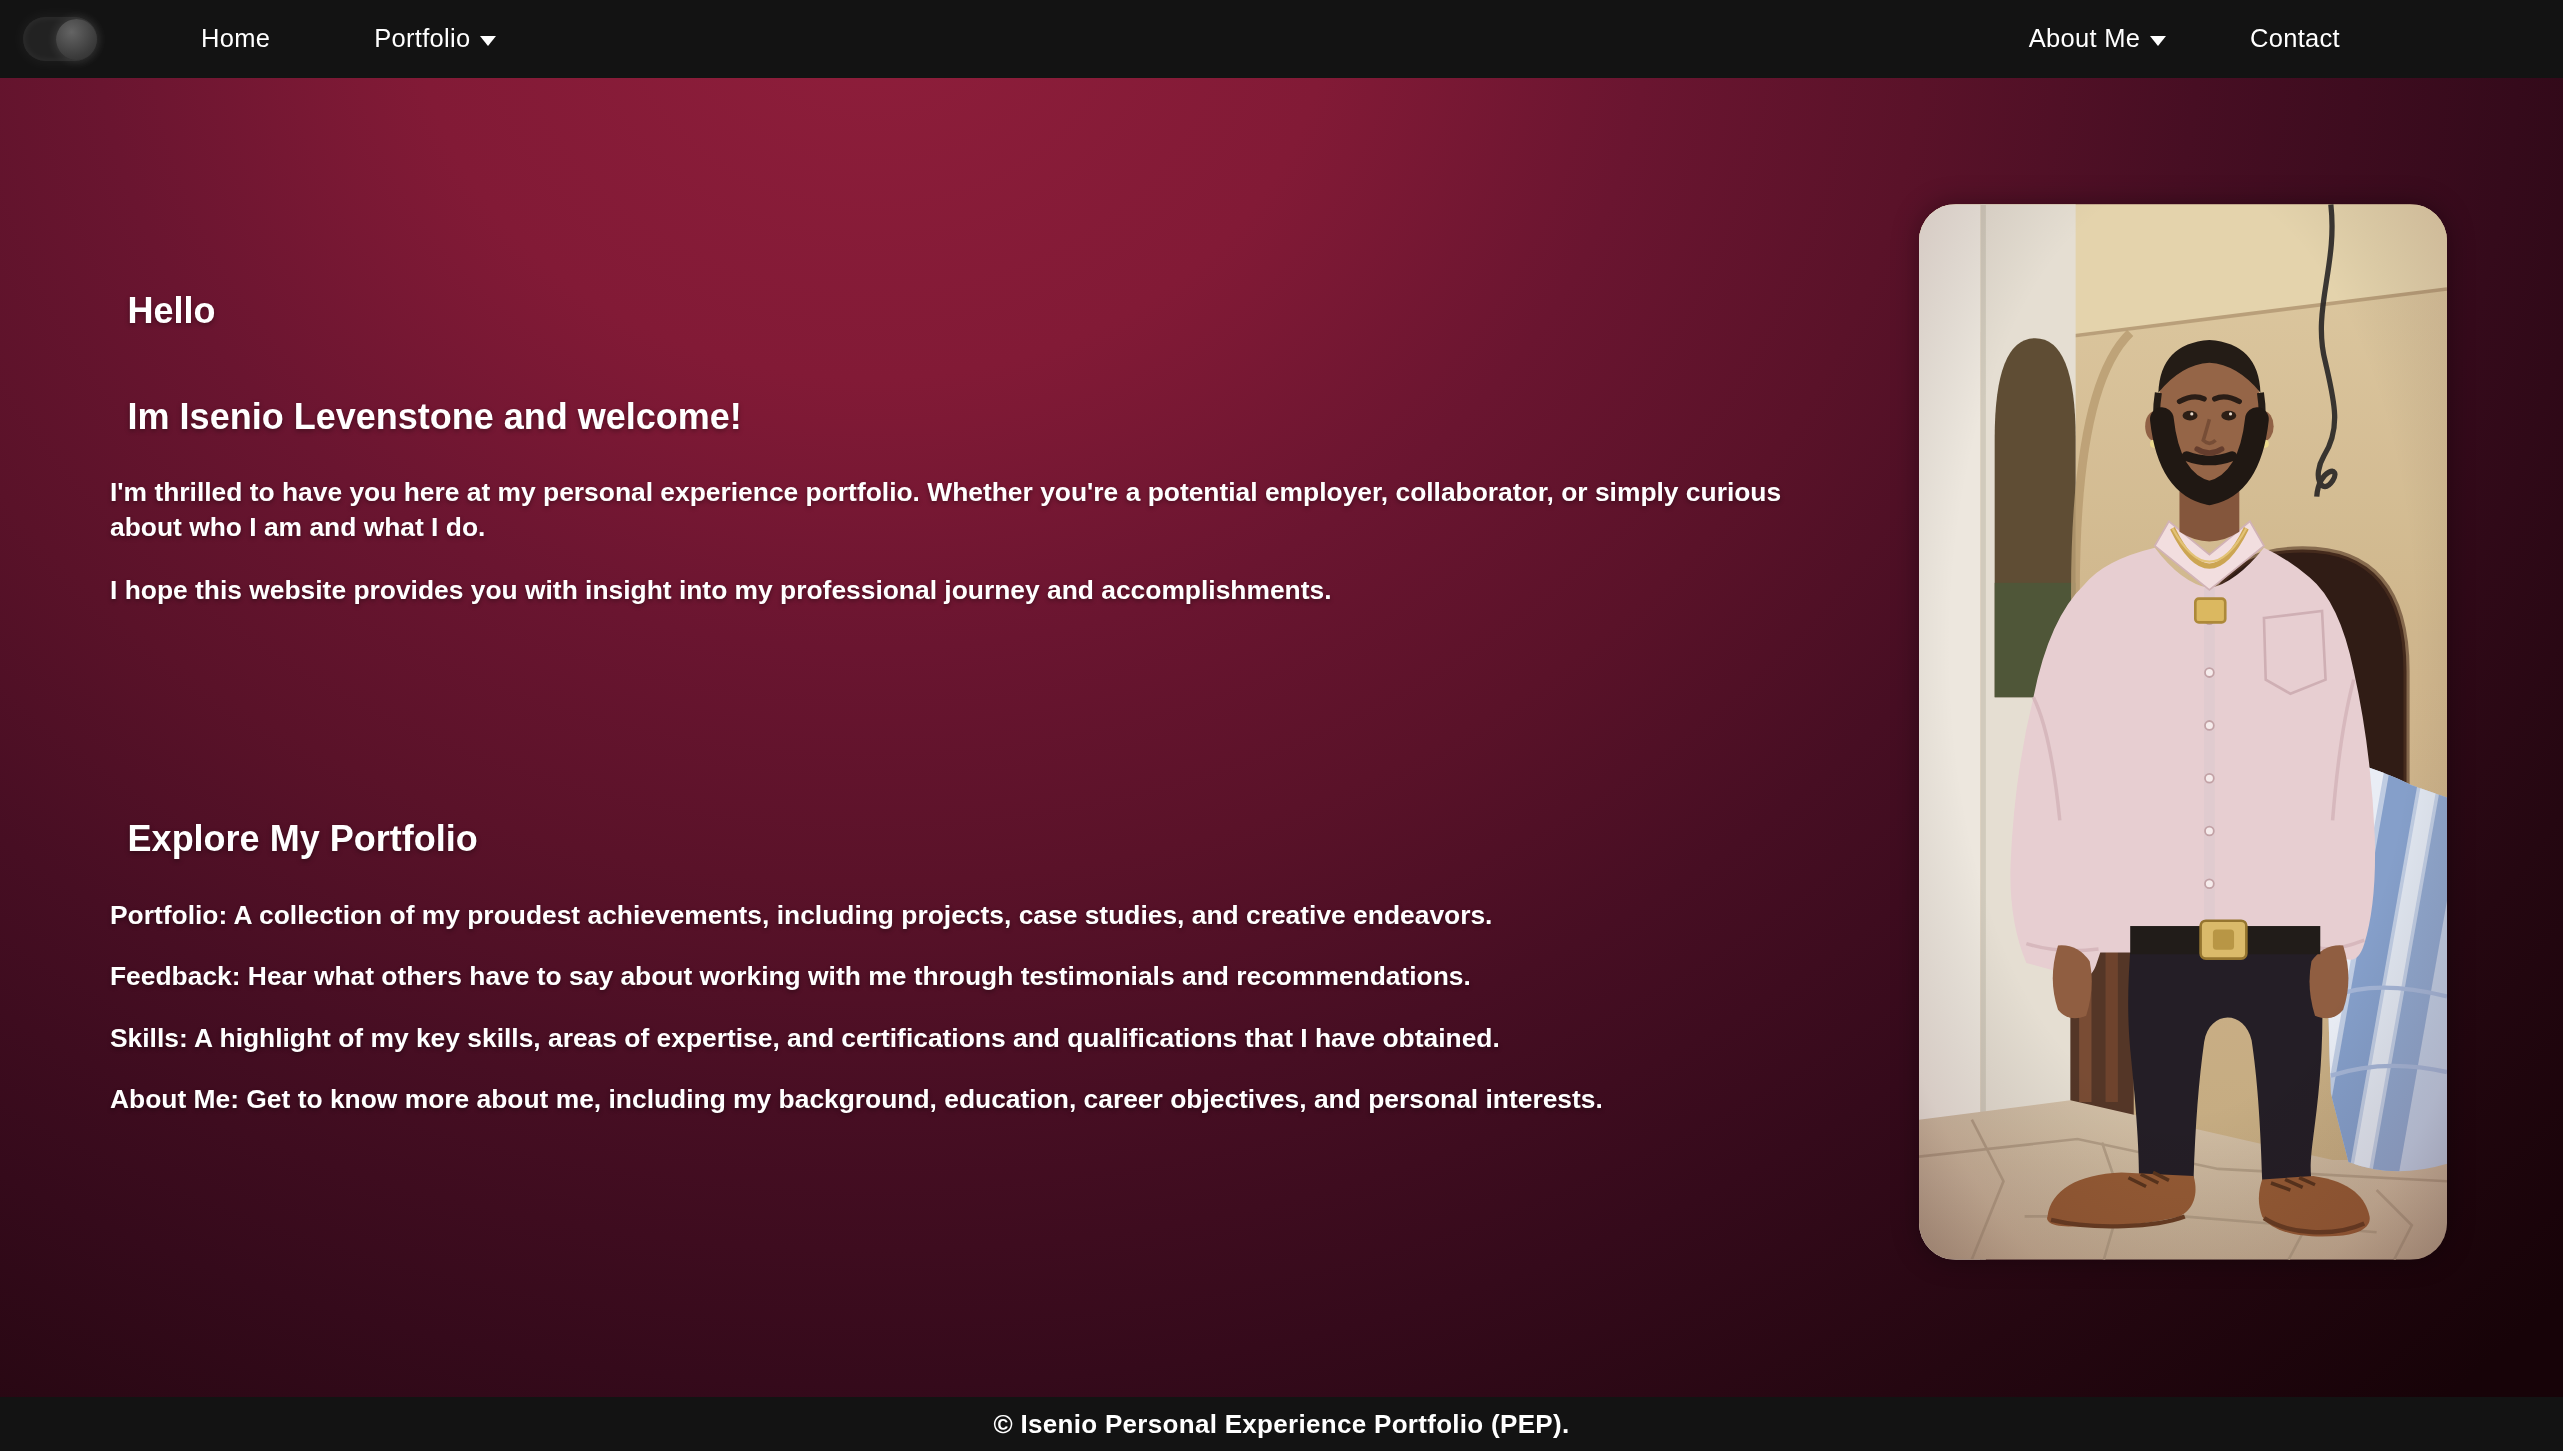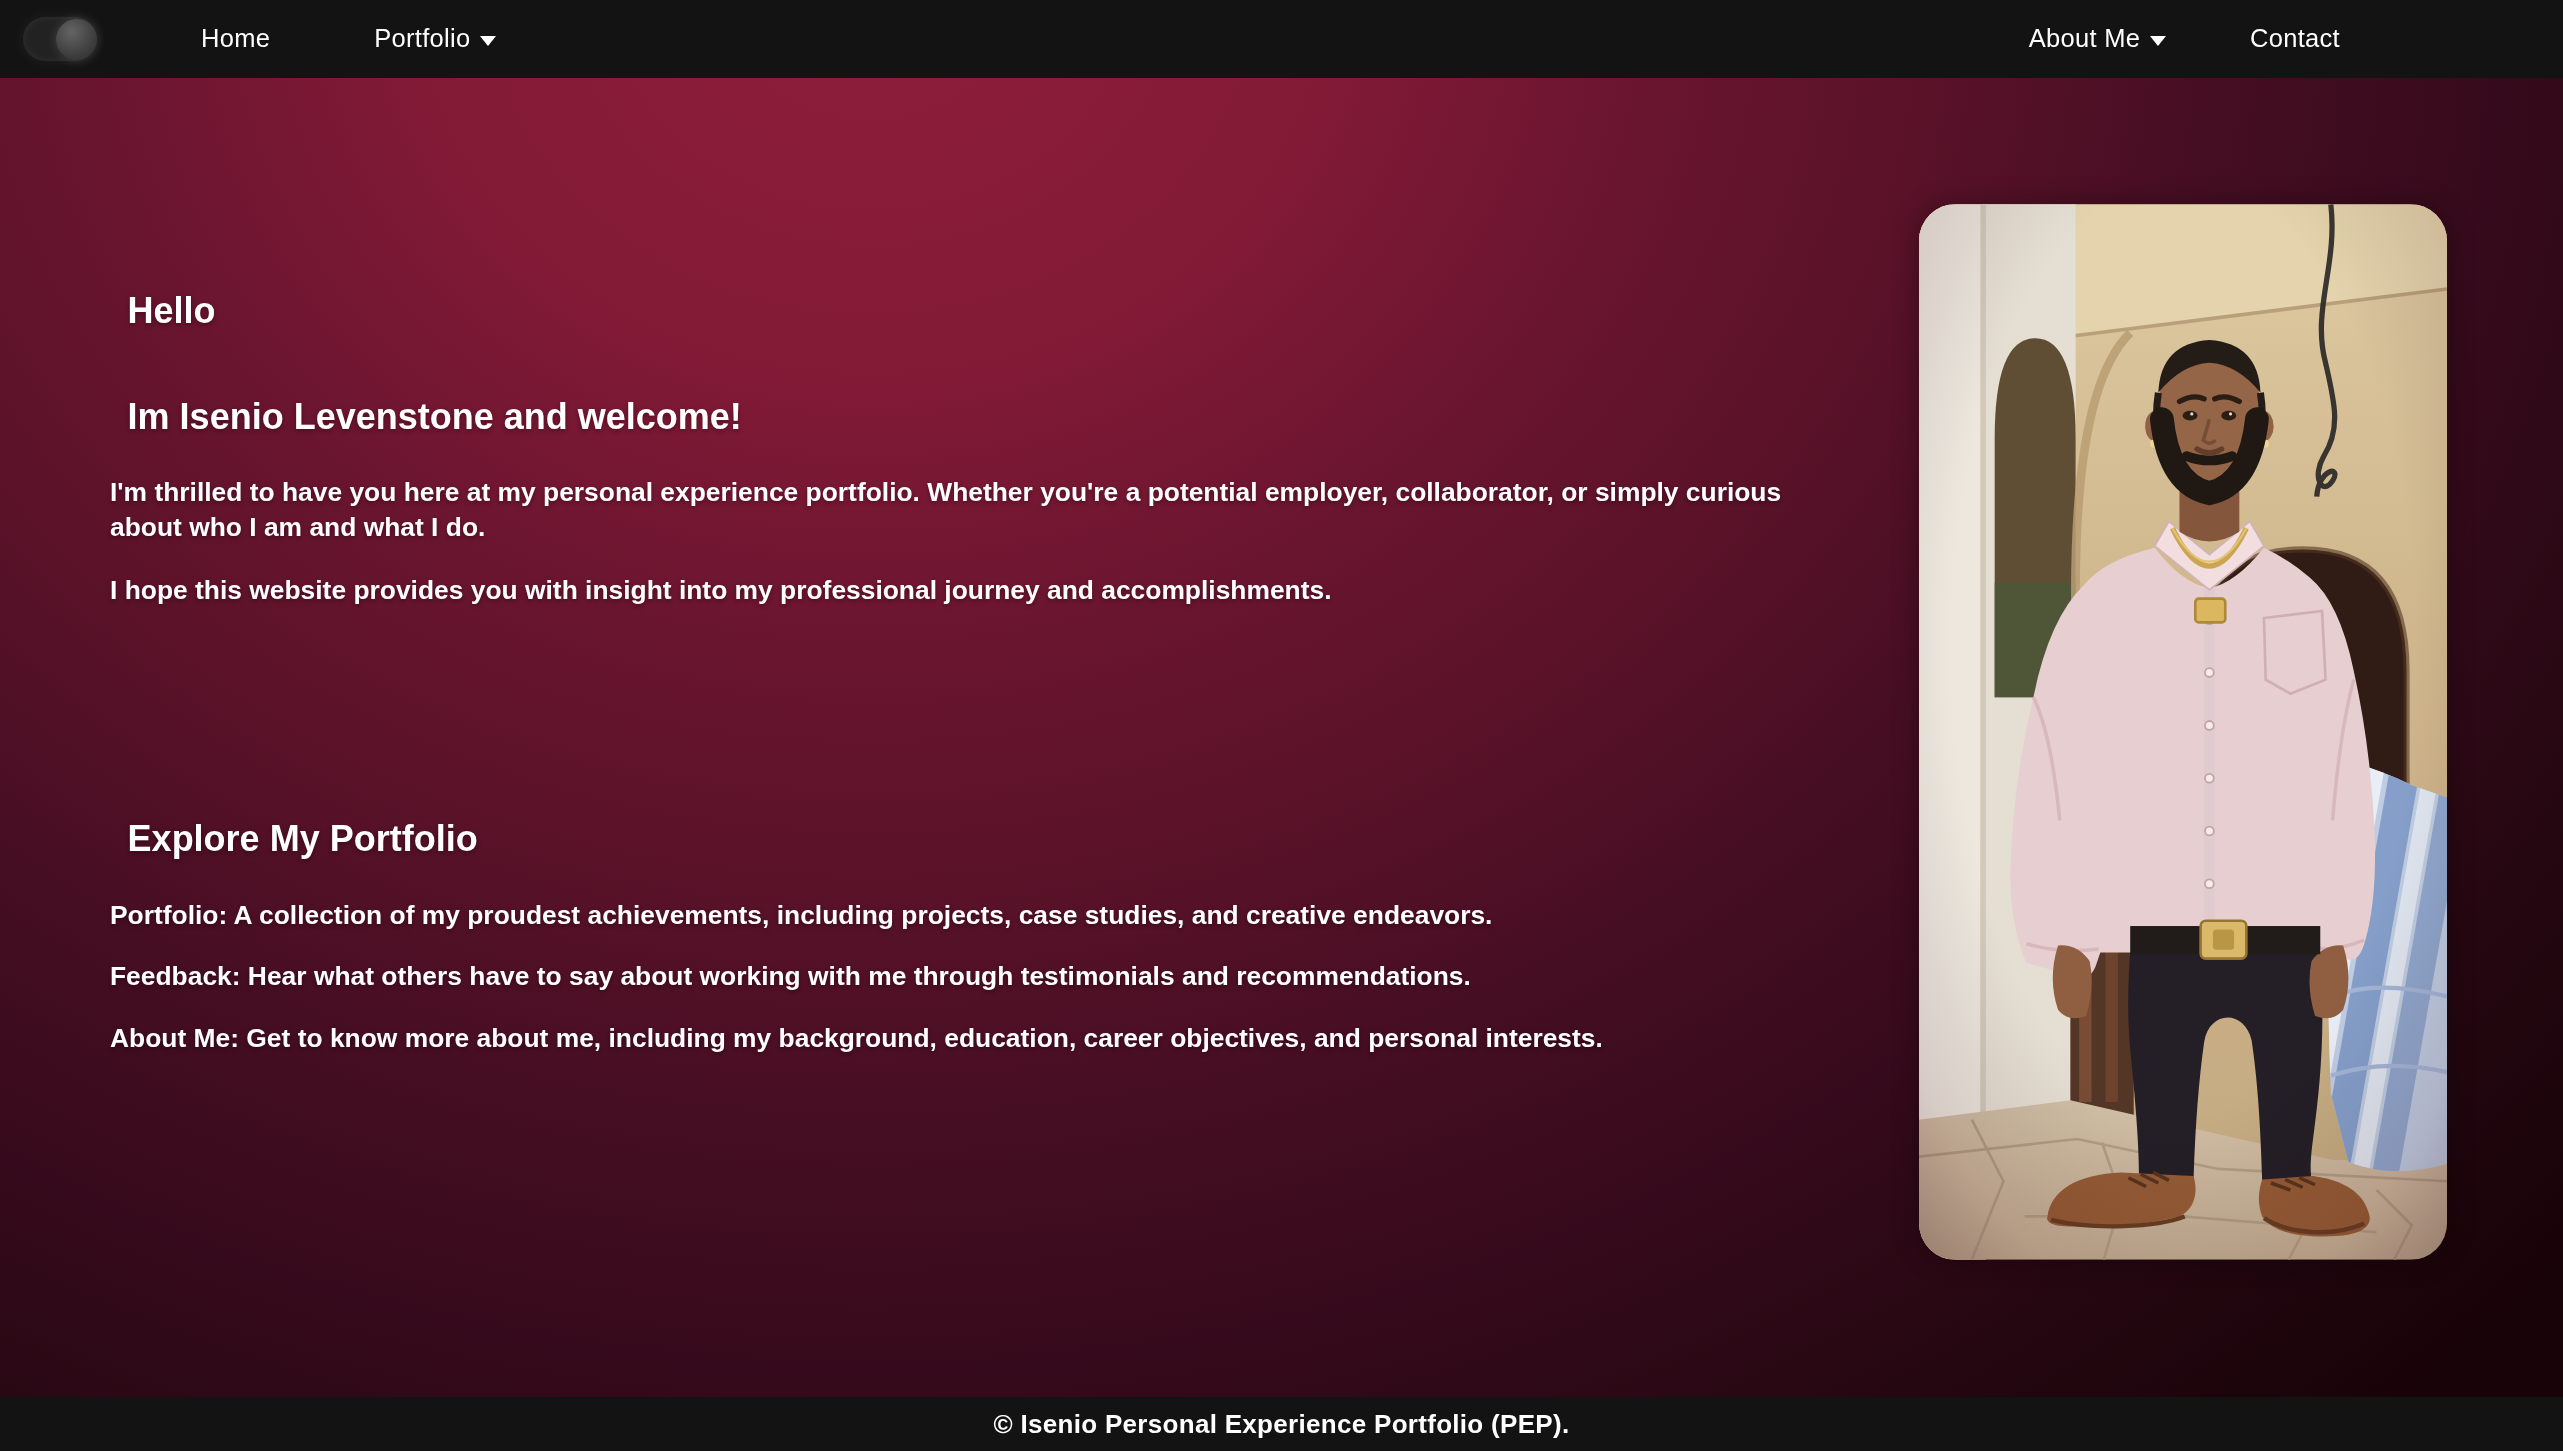--- a/index.html
+++ b/index.html
@@ -119,20 +119,21 @@
 
 <div class="main">
   <div class="content">
     <h2 class="h-big hello">Hello</h2>
     <h2 class="h-big welcome">Im Isenio Levenstone and welcome!</h2>
     <p class="body-text p1">I'm thrilled to have you here at my personal experience portfolio. Whether you're a potential employer, collaborator, or simply curious about who I am and what I do.</p>
     <p class="body-text p2">I hope this website provides you with insight into my professional journey and accomplishments.</p>
     <h2 class="h-big explore">Explore My Portfolio</h2>
     <p class="body-text item first">Portfolio: A collection of my proudest achievements, including projects, case studies, and creative endeavors.</p>
     <p class="body-text item">Feedback: Hear what others have to say about working with me through testimonials and recommendations.</p>
+    <p class="body-text item">Skills: A highlight of my key skills, areas of expertise, and certifications and qualifications that I have obtained.</p>
     <p class="body-text item">About Me: Get to know more about me, including my background, education, career objectives, and personal interests.</p>
   </div>
 
   <div class="photo">
     <svg width="528" height="1056" viewBox="0 0 600 1199" xmlns="http://www.w3.org/2000/svg">
       <defs>
         <linearGradient id="wallG" x1="0" y1="0" x2="0" y2="1">
           <stop offset="0" stop-color="#dcc99e"></stop>
           <stop offset="0.45" stop-color="#cdb488"></stop>
           <stop offset="1" stop-color="#c2a87c"></stop>

